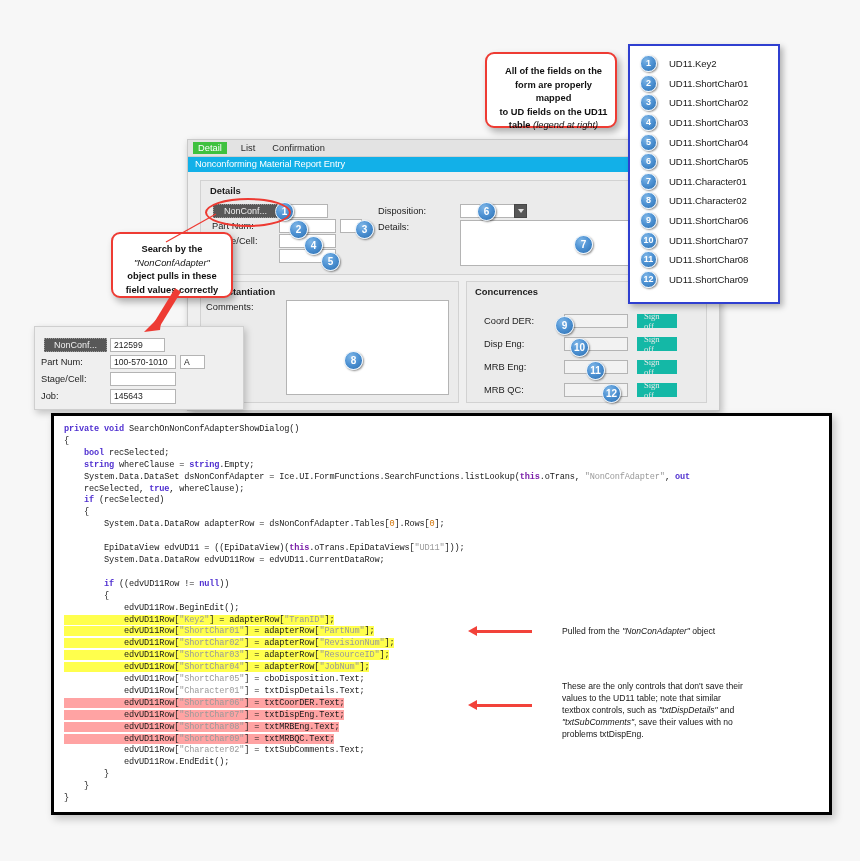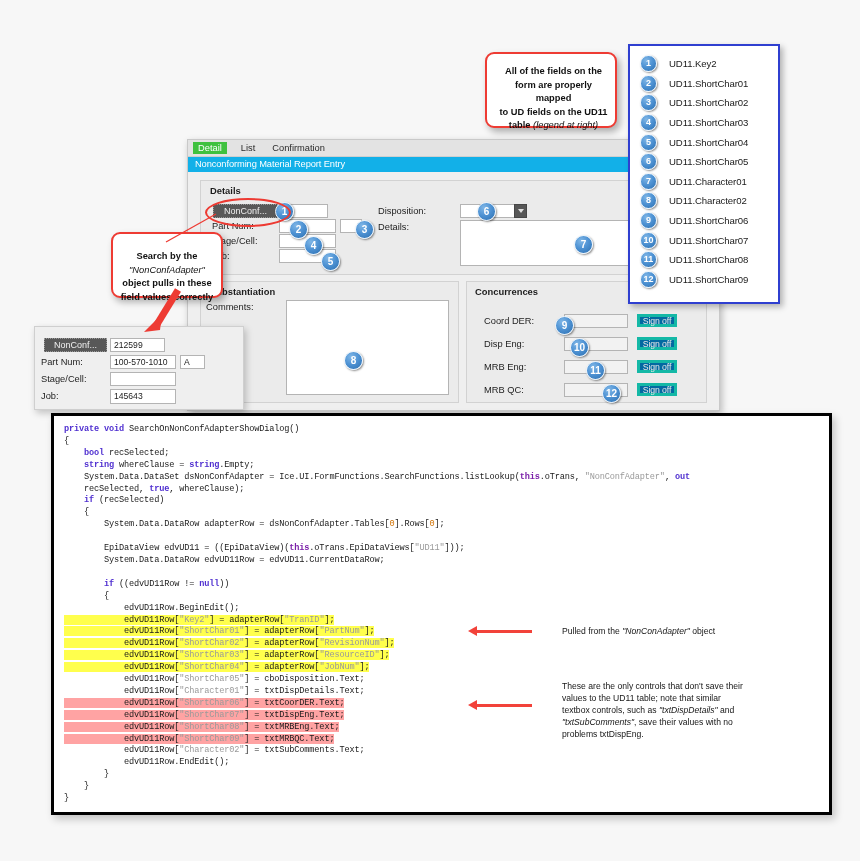--- a/index.html
+++ b/index.html
@@ -50,21 +50,21 @@
 
   
   .callout{
     position:absolute;background:#ffffff;border:2px solid #ee3b33;
     border-radius:9px;box-shadow:3px 4px 7px rgba(0,0,0,.3);
     text-align:center;font-size:9.3px;font-weight:bold;color:#111;
     line-height:13.5px;box-sizing:border-box;z-index:45;
   }
   .callout .norm{font-weight:normal;font-style:italic;}
   #callout-top{left:477px;top:44px;width:132px;height:76px;padding:11px 4px 0 9px;}
-  #callout-left{left:103px;top:224px;width:112px;height:66px;padding:16px 7px 0 7px;}
+  #callout-left{left:103px;top:224px;width:122px;height:66px;padding:9px 7px 0 7px;}
 
   .arrow-red{position:absolute;z-index:46;}
 
   
   #form-window{
     position:absolute;left:179px;top:131px;width:531px;height:270px;
     background:#efefef;border:1px solid #c9c9c9;
     box-shadow:2px 3px 7px rgba(0,0,0,.25);
     z-index:10;overflow:hidden;
   }
@@ -82,24 +82,25 @@
 
   .panel{position:absolute;background:#ebebeb;border:1px solid #d2d2d2;box-sizing:border-box;}
   .grp-title{position:absolute;font-size:9.4px;font-weight:bold;color:#1d1d1d;}
   .fld-label{position:absolute;font-size:9.3px;color:#1d1d1d;}
   .tbox{
     position:absolute;background:#ffffff;border:1px solid #b4b4b4;
     box-sizing:border-box;font-size:8.6px;color:#222;padding:1px 3px;
   }
   .tbox.gray{background:#f2f2f2;}
   .btn-dark{
-    position:absolute;background:#0369a1;color:#e8e8e8;font-size:8.7px;
-    border:3px solid #14b8a6;box-sizing:border-box;
+    position:absolute;background:#b91c1c;color:#e8e8e8;font-size:8.7px;
+    border:7px solid #14b8a6;box-sizing:border-box;
     display:flex;align-items:center;justify-content:center;
     letter-spacing:-0.1px;
+    font-family:Liberation Serif, serif;
   }
   .btn-lookup{
     position:absolute;background:#575757;border:1px solid #474747;
     box-sizing:border-box;
   }
   .btn-lookup:after{
     content:"";position:absolute;left:50%;top:50%;
     transform:translate(-50%,-50%);
     border-left:3px solid transparent;border-right:3px solid transparent;
     border-top:4px solid #e0e0e0;

